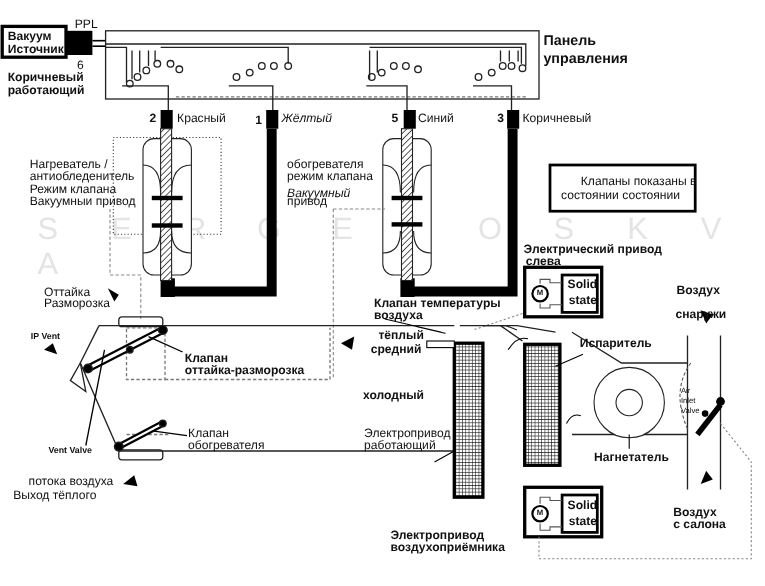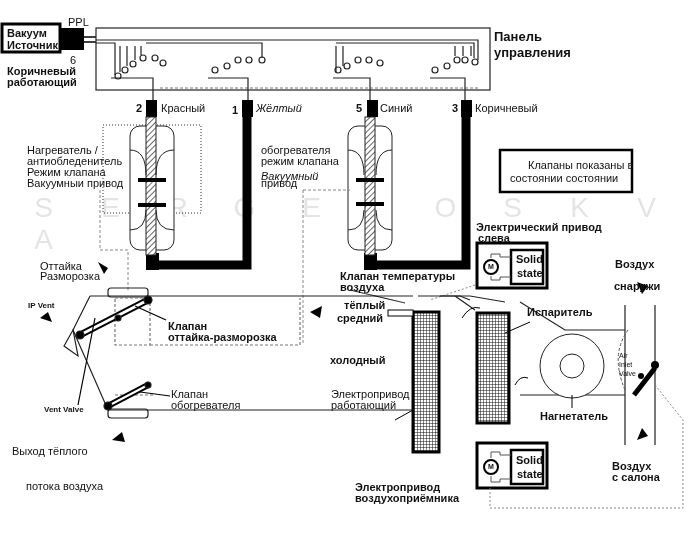--- a/index.html
+++ b/index.html
@@ -236,21 +236,21 @@
 <div class="lbl b" style="left:340px;top:281px;">воздуха</div>
 <div class="lbl b" style="left:344px;top:299px;">тёплый</div>
 <div class="lbl b" style="left:337px;top:312px;">средний</div>
 <div class="lbl b" style="left:330px;top:326px;margin-top:28px;">холодный</div>
 
 <div class="lbl" style="left:40px;top:260px;">Оттайка</div>
 <div class="lbl" style="left:40px;top:270px;">Разморозка</div>
 <div class="lbl b sm" style="left:28px;top:301px;">IP Vent</div>
 <div class="lbl b sm" style="left:44px;top:405px;">Vent Valve</div>
 <div class="lbl" style="left:12px;top:445px;">Выход тёплого</div>
-<div class="lbl" style="left:26px;top:480px;">потока воздуха</div>
+<div class="lbl" style="left:26px;top:432px;">потока воздуха</div>
 
 <div class="lbl b" style="left:168px;top:320px;">Клапан</div>
 <div class="lbl b" style="left:168px;top:331px;text-align:right;">оттайка-разморозка</div>
 <div class="lbl" style="left:171px;top:388px;">Клапан</div>
 <div class="lbl" style="left:171px;top:399px;">обогревателя</div>
 
 <div class="lbl" style="left:331px;top:388px;">Электропривод</div>
 <div class="lbl" style="left:331px;top:399px;">работающий</div>
 
 <div class="lbl b" style="left:527px;top:306px;">Испаритель</div>

